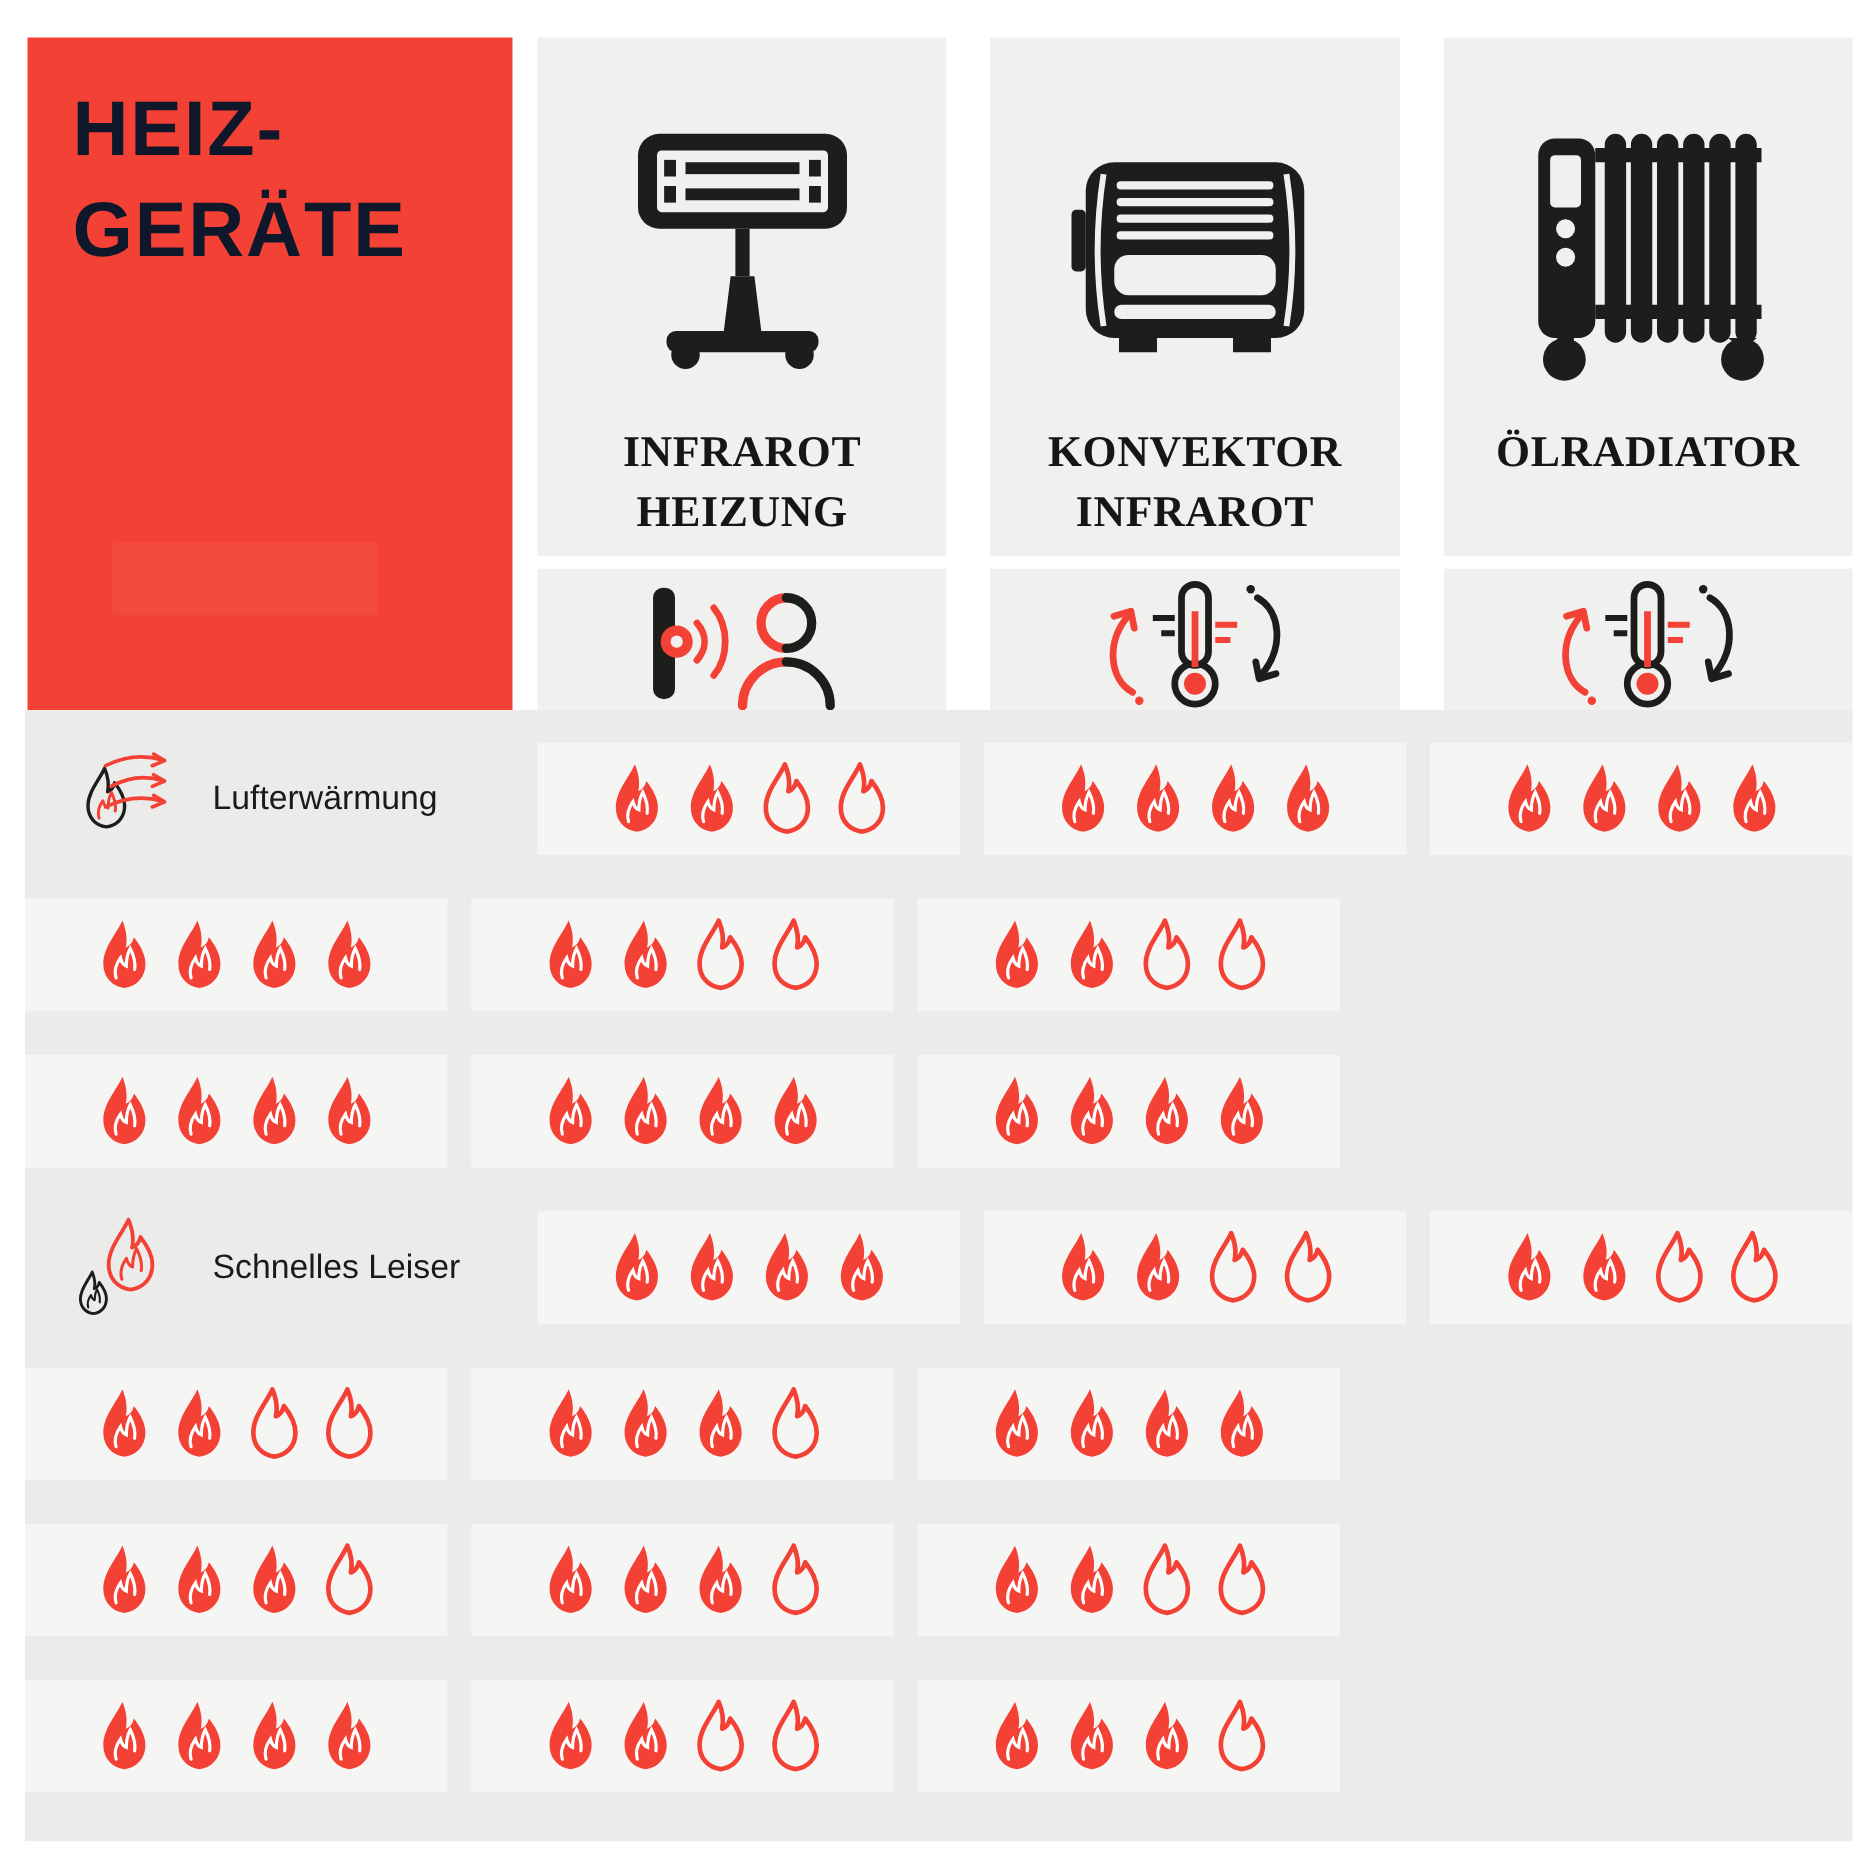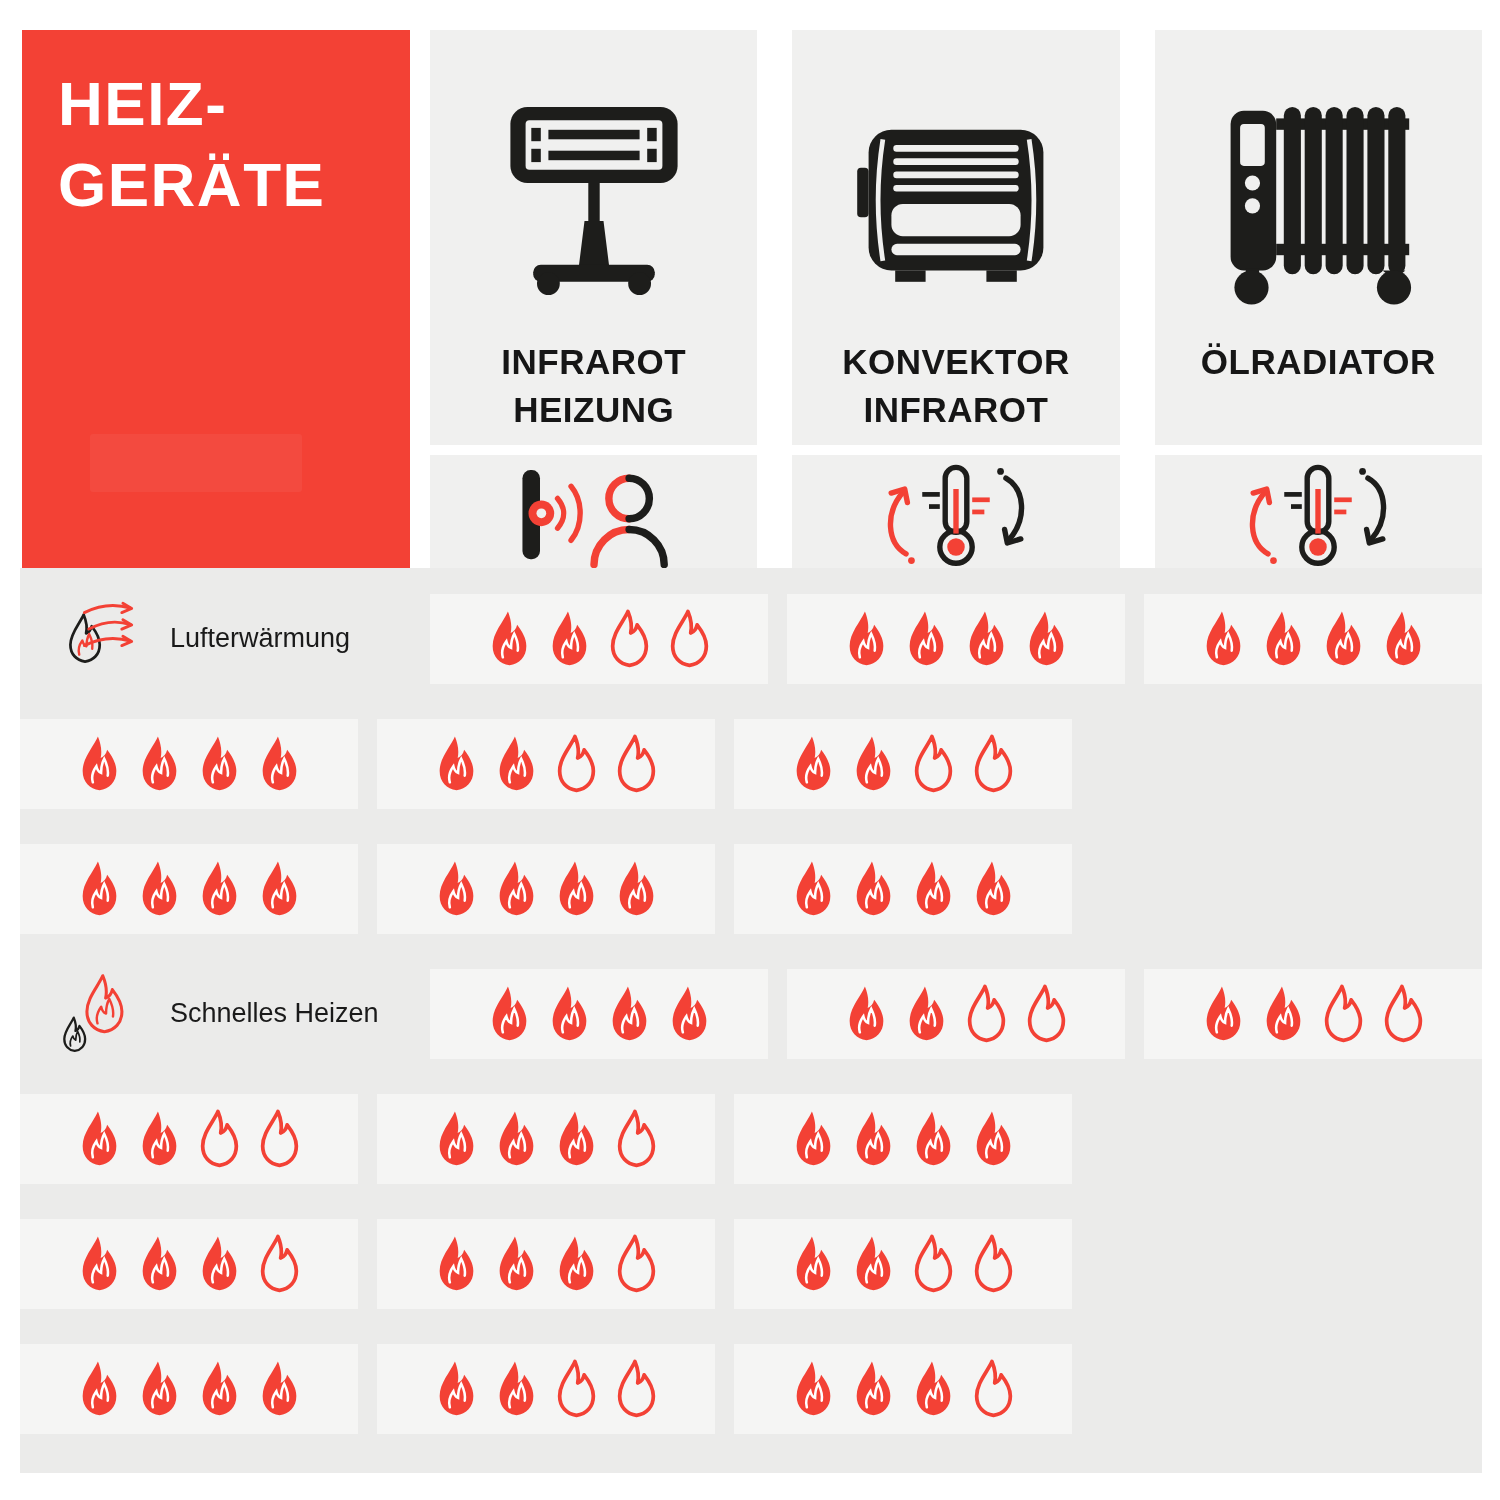--- a/index.html
+++ b/index.html
@@ -1,28 +1,28 @@
 <!DOCTYPE html>
 <html><head>
 <meta charset="utf-8">
 <style>
   html,body{margin:0;padding:0;background:#fff;}
   .page{position:relative;width:1500px;height:1500px;background:#fff;overflow:hidden;
         font-family:"Liberation Sans","DejaVu Sans",sans-serif;}
 
   
   .title-card{position:absolute;left:22px;top:30px;width:388px;height:547px;background:#F34135;}
-  .title-card h1{margin:0;padding:34px 0 0 36px;font-size:62px;font-weight:bold;color:#ffffff;
+  .title-card h1{margin:0;padding:34px 0 0 36px;font-size:62px;font-weight:bold;color:#0f172a;
                  line-height:1.3;letter-spacing:1.5px;}
   .logo-ghost{position:absolute;left:68px;top:404px;width:212px;height:58px;
               background:rgba(255,255,255,0.05);border-radius:3px;}
 
   
   .header-cols{position:absolute;left:430px;top:30px;width:1052px;display:grid;
-               grid-template-columns:repeat(3,1fr);column-gap:35px;}
+               grid-template-columns:repeat(3,1fr);column-gap:35px;font-family:Liberation Serif, serif;}
   .col{display:flex;flex-direction:column;gap:10px;}
   .device-cell{height:415px;background:#F0F0EF;display:flex;flex-direction:column;align-items:center;}
   .device-icon{height:260px;padding-top:42px;display:flex;align-items:center;justify-content:center;}
   .device-icon svg{width:228px;height:228px;}
   .device-name{margin-top:6px;font-size:35px;font-weight:bold;color:#161616;text-align:center;
                line-height:1.38;letter-spacing:0.5px;max-width:300px;}
   .principle-cell{height:122px;background:#F0F0EF;display:flex;align-items:center;justify-content:center;}
   .principle-cell svg{width:208px;height:108px;}
 
   
@@ -365,21 +365,21 @@
         <svg viewBox="0 0 80 80">
           <g transform="translate(20,3) scale(1.85)" fill="none" stroke="#F34135" stroke-linejoin="round" stroke-linecap="round">
             <path d="M11.2 1.2 C12.6 4.6 13.4 8.6 12.6 12.2 C14.2 11.6 15.4 10.2 15.9 8 C18.4 11.2 20.6 15 20.6 18.8 C20.6 24.4 17 28 12 28.7 C7 28 3.4 24.4 3.4 18.8 C3.4 12.2 8.8 6.6 11.2 1.2 Z" stroke-width="1.5"></path>
             <path d="M8.6 24.6 C7.8 22 8.4 19.2 10.4 16.4 C10.8 18.2 11.6 19.3 12.8 19.8 C12.8 17 13.3 14.6 14.4 12.6 C15.9 15.6 16.6 18.6 16.2 21.2" stroke-width="1.2"></path>
           </g>
           <g transform="translate(2,42) scale(1.1)" fill="none" stroke="#1D1D1B" stroke-linejoin="round" stroke-linecap="round">
             <path d="M11.2 1.2 C12.6 4.6 13.4 8.6 12.6 12.2 C14.2 11.6 15.4 10.2 15.9 8 C18.4 11.2 20.6 15 20.6 18.8 C20.6 24.4 17 28 12 28.7 C7 28 3.4 24.4 3.4 18.8 C3.4 12.2 8.8 6.6 11.2 1.2 Z" stroke-width="1.9"></path>
             <path d="M8.6 24.6 C7.8 22 8.4 19.2 10.4 16.4 C10.8 18.2 11.6 19.3 12.8 19.8 C12.8 17 13.3 14.6 14.4 12.6 C15.9 15.6 16.6 18.6 16.2 21.2" stroke-width="1.4"></path>
           </g>
         </svg>
-        <span class="f-label">Schnelles Heizen</span>
+        <span class="f-label">Schnelles Leiser</span>
       </div>
       <div class="cells">
         <div class="cell">
             <svg class="flame" viewBox="0 0 24 30">
               <path d="M11.2 1.2 C12.6 4.6 13.4 8.6 12.6 12.2 C14.2 11.6 15.4 10.2 15.9 8 C18.4 11.2 20.6 15 20.6 18.8 C20.6 24.4 17 28 12 28.7 C7 28 3.4 24.4 3.4 18.8 C3.4 12.2 8.8 6.6 11.2 1.2 Z" fill="#F34135"></path>
               <path d="M8.6 24.6 C7.8 22 8.4 19.2 10.4 16.4 C10.8 18.2 11.6 19.3 12.8 19.8 C12.8 17 13.3 14.6 14.4 12.6 C15.9 15.6 16.6 18.6 16.2 21.2" fill="none" stroke="#fff" stroke-width="1.3" stroke-linecap="round"></path>
             </svg>
             <svg class="flame" viewBox="0 0 24 30">
               <path d="M11.2 1.2 C12.6 4.6 13.4 8.6 12.6 12.2 C14.2 11.6 15.4 10.2 15.9 8 C18.4 11.2 20.6 15 20.6 18.8 C20.6 24.4 17 28 12 28.7 C7 28 3.4 24.4 3.4 18.8 C3.4 12.2 8.8 6.6 11.2 1.2 Z" fill="#F34135"></path>
               <path d="M8.6 24.6 C7.8 22 8.4 19.2 10.4 16.4 C10.8 18.2 11.6 19.3 12.8 19.8 C12.8 17 13.3 14.6 14.4 12.6 C15.9 15.6 16.6 18.6 16.2 21.2" fill="none" stroke="#fff" stroke-width="1.3" stroke-linecap="round"></path>

